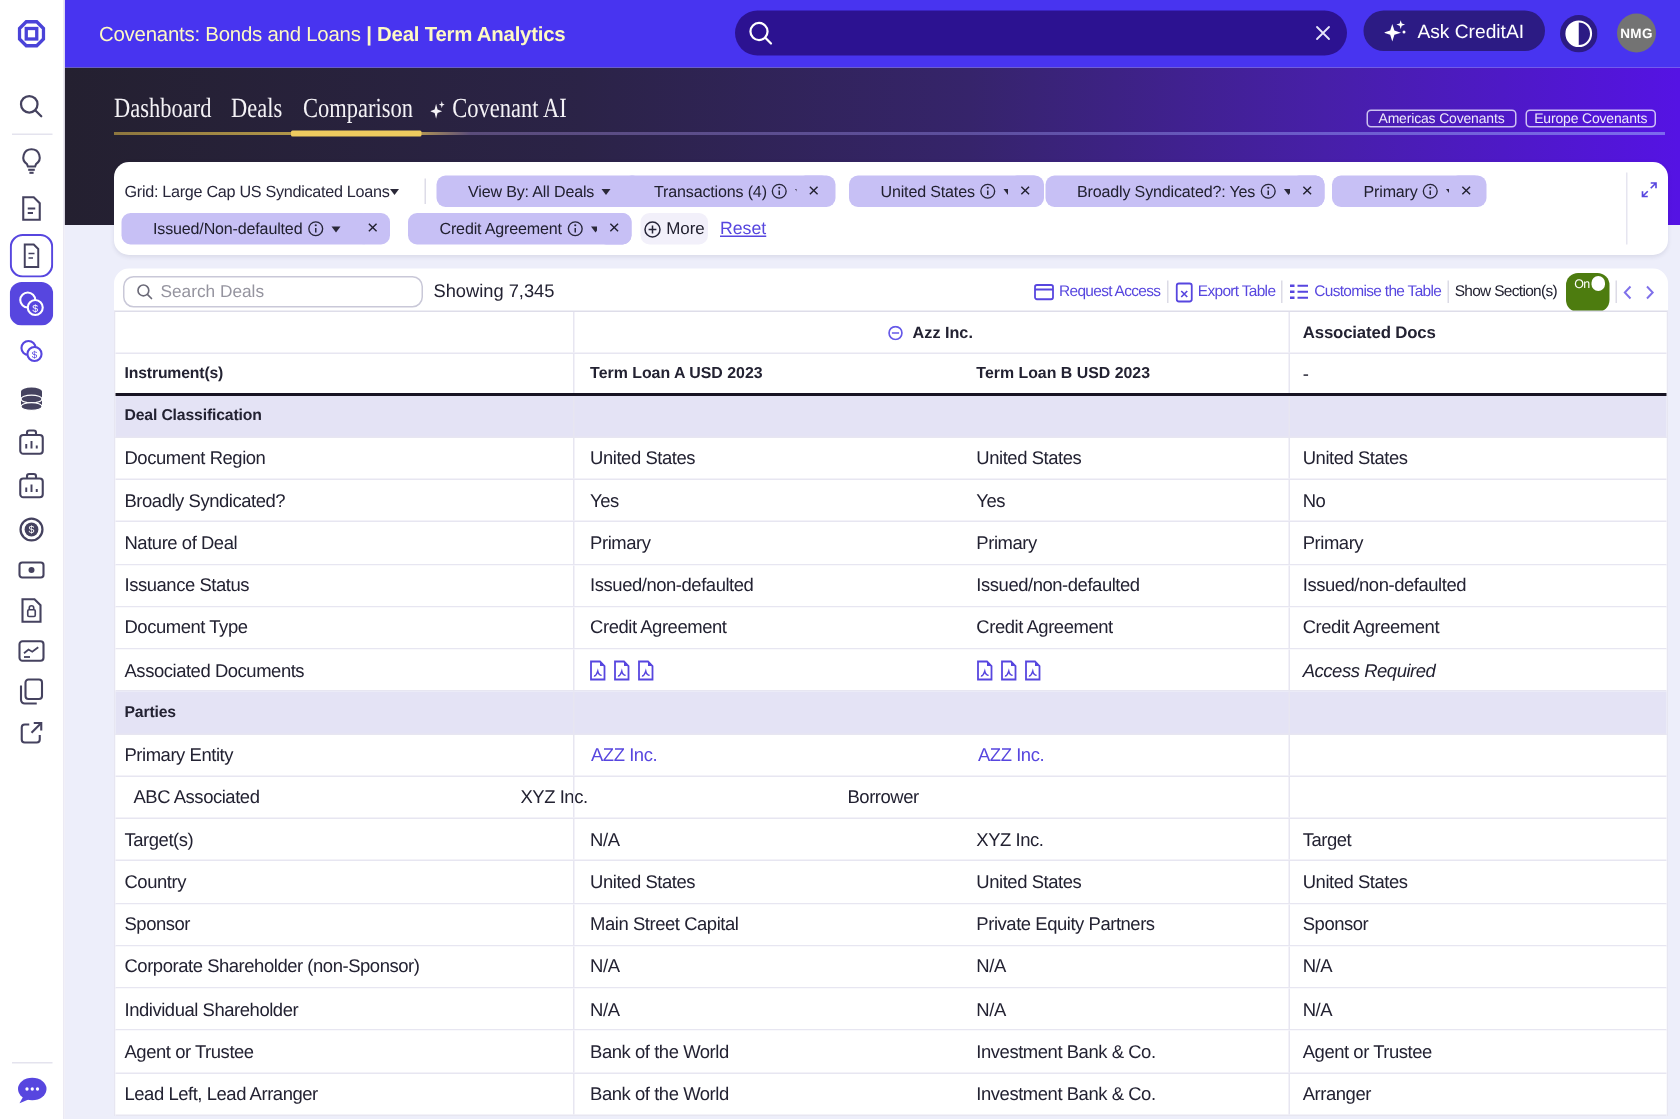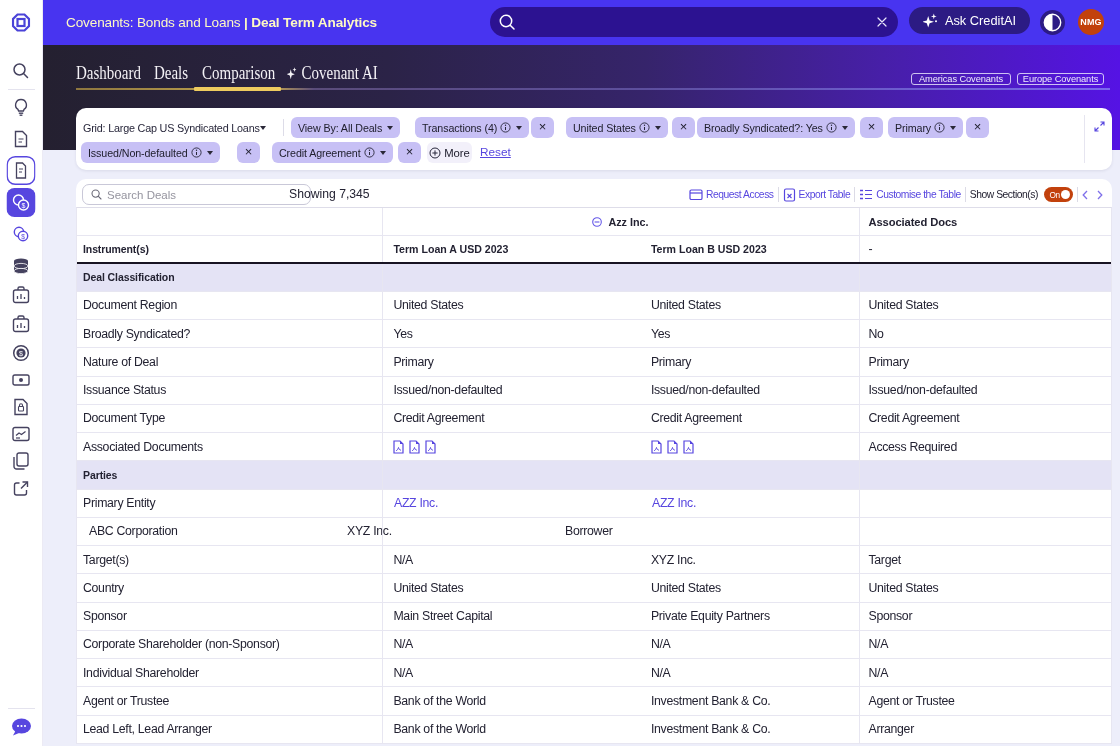--- a/index.html
+++ b/index.html
@@ -11,49 +11,49 @@
   #sidebar { left:0; top:0; width:43px; height:746px; background:#ffffff; border-right:1px solid #eceaf4; z-index:5; }
   #sidebar svg { position:absolute; left:50%; transform:translateX(-50%); }
   .sdiv { position:absolute; left:8px; width:27px; height:1px; background:#e4e3ee; }
 
   
   #header { left:43px; top:0; width:1077px; height:45px; background:#4834f0; z-index:4; }
   #title { position:absolute; left:23px; top:0; height:53px; line-height:45px; color:#fef9c3; font-size:13.6px; letter-spacing:-0.15px; }
   #hsearch { position:absolute; left:447px; top:7px; width:408px; height:30px; border-radius:15px; background:#2c1291; }
   #askbtn { position:absolute; left:866px; top:7px; width:121px; height:27px; border-radius:14px; background:#2c1b84; color:#fff; font-size:12.8px; display:flex; align-items:center; justify-content:center; gap:7px; }
   #halficon { position:absolute; left:997px; top:10px; }
-  #nmg { position:absolute; left:1035px; top:9px; width:26px; height:26px; border-radius:50%; background:#c2410c; color:#fff; font-size:9px; font-weight:bold; text-align:center; line-height:26px; letter-spacing:0.2px; }
+  #nmg { position:absolute; left:1035px; top:9px; width:26px; height:26px; border-radius:50%; background:#737373; color:#fff; font-size:9px; font-weight:bold; text-align:center; line-height:26px; letter-spacing:0.2px; }
 
   
   #navband { left:43px; top:45px; width:1077px; height:105px; background:linear-gradient(90deg,#242030 0%,#2b2347 32%,#36246b 56%,#471fa8 78%,#5513e4 100%); z-index:1; }
   .tab { position:absolute; top:18px; font-family:"Liberation Serif", serif; font-size:18.5px; color:#f4f2f6; white-space:nowrap; transform:scaleX(0.81); transform-origin:0 0; }
   #navline { position:absolute; left:33px; top:43px; width:1034px; height:2px; background:linear-gradient(90deg,#8d763f 0%,#b2974a 12%,#c3a44d 19%,#5a4c7a 23%,#5d4f9e 55%,#6c5ccc 78%,#7c6aee 100%); }
   #goldbar { position:absolute; left:151px; top:42px; width:87px; height:4px; background:#eecb5f; border-radius:1px; }
   .covbtn { position:absolute; top:27.5px; height:12px; border:1px solid rgba(228,224,250,0.85); border-radius:3px; color:#eeebfc; font-size:9.3px; line-height:10px; text-align:center; letter-spacing:-0.1px; }
 
   
   #fcard { left:76px; top:108px; width:1036px; height:62px; background:#fff; border-radius:10px; box-shadow:0 1px 3px rgba(40,40,80,0.10); z-index:3; }
-  .chip { position:absolute; height:21px; background:#c7c0f5; border-radius:6px; display:inline-flex; align-items:center; gap:3px; padding:0 7px; font-size:10.7px; letter-spacing:-0.1px; color:#21202f; white-space:nowrap; }
+  .chip { position:absolute; height:21px; background:#c7c0f5; border-radius:6px; display:inline-flex; align-items:center; gap:3px; padding:0 21px; font-size:10.7px; letter-spacing:-0.1px; color:#21202f; white-space:nowrap; }
   .chipx { position:absolute; height:21px; width:23px; background:#c7c0f5; border-radius:6px; color:#21202f; text-align:center; line-height:20px; font-size:13px; }
   .caret { width:0; height:0; border-left:3.7px solid transparent; border-right:3.7px solid transparent; border-top:4.2px solid #2a2838; margin-left:2px; }
   .row1 { top:9px; } .row2 { top:34px; }
   #gridlbl { position:absolute; left:7px; top:9px; height:21px; display:flex; align-items:center; gap:0; font-size:10.8px; letter-spacing:-0.2px; color:#27263a; }
   #fdivider { position:absolute; left:207px; top:11px; width:1px; height:17px; background:#dddce8; }
   #morechip { position:absolute; left:351px; top:34px; width:45px; height:21px; background:#f2f0fa; border-radius:6px; display:inline-flex; align-items:center; justify-content:center; gap:3px; padding:0; font-size:11.3px; color:#21202f; }
   #resetlbl { position:absolute; left:404px; top:34px; height:21px; line-height:21px; font-size:11.8px; color:#5746df;text-decoration:underline; }
   #expdiv { position:absolute; left:1008px; top:7px; width:1px; height:48px; background:#e6e5f0; }
 
   
   #tcard { left:76px; top:179px; width:1036px; height:564px; background:#fff; border-radius:10px 10px 0 0; z-index:2; }
-  #dsearch { position:absolute; left:6px; top:5px; width:229px; height:21px; border:1px solid #c9c8d8; border-radius:7px; display:flex; align-items:center; gap:5px; padding:0 8px; color:#95949f; font-size:11.5px; }
+  #dsearch { position:absolute; left:6px; top:5px; width:200px; height:21px; border:1px solid #c9c8d8; border-radius:7px; display:flex; align-items:center; gap:5px; padding:0 8px; color:#95949f; font-size:11.5px; }
   #showing { position:absolute; left:213px; top:5px; height:21px; line-height:21px; font-size:12.2px; color:#232232; }
   #tbtools { position:absolute; right:9px; top:5px; height:21px; display:flex; align-items:center; font-size:10.3px; letter-spacing:-0.45px; color:#5746df; }
   .tsep { width:1px; height:15px; background:#dcdbe6; margin:0 4px; }
   .tlink { display:flex; align-items:center; gap:3px; }
-  #toggle { width:29px; height:15px; border-radius:8px; background:#c2410c; position:relative; margin-left:6px; }
+  #toggle { width:29px; height:26px; border-radius:8px; background:#4d7c0f; position:relative; margin-left:6px; }
   #toggle span { position:absolute; left:5.5px; top:2.6px; color:#fff; font-size:8.3px; }
   #toggle i { position:absolute; right:2.8px; top:2.5px; width:9.5px; height:9.5px; border-radius:50%; background:#fff; }
 
   
   #tbl { position:absolute; left:0; top:28px; width:1036px; border-top:1px solid #dedde9; }
   .trow { position:relative; display:flex; border-bottom:1px solid #e7e6f1; background:#fff; }
   .c0 { width:305px; padding-left:6px; }
   .c1 { width:258px; padding-left:12px; }
   .c2 { width:219px; padding-left:12px; }
   .c3 { width:254px; padding-left:11px; }
@@ -402,41 +402,41 @@
             <path d="M1 1 h6 l3 3 v9 h-9 Z" fill="none" stroke="#5746df" stroke-width="1.2"></path>
             <path d="M7 1 v3 h3 Z" fill="#5746df"></path>
             <path d="M3 10.5 c1 0.5 2 -1.5 2.5 -3 c0.3 1.5 1.5 3 2.5 2.5" fill="none" stroke="#5746df" stroke-width="1"></path>
           </svg>
           <svg width="11" height="14" viewBox="0 0 11 14" style="margin-right:5px;">
             <path d="M1 1 h6 l3 3 v9 h-9 Z" fill="none" stroke="#5746df" stroke-width="1.2"></path>
             <path d="M7 1 v3 h3 Z" fill="#5746df"></path>
             <path d="M3 10.5 c1 0.5 2 -1.5 2.5 -3 c0.3 1.5 1.5 3 2.5 2.5" fill="none" stroke="#5746df" stroke-width="1"></path>
           </svg>
         </div>
-      <div class="cell c3" style="">Access Required</div>
+      <div class="cell c3" style="font-style:italic;">Access Required</div>
       <div class="vline" style="left:305px;"></div>
         <div class="vline" style="left:782px;"></div>
       </div>
     <div class="trow srow">
       <div class="cell c0 b">Parties</div>
         <div class="cell c1"></div>
         <div class="cell c2"></div>
         <div class="cell c3"></div>
       <div class="vline" style="left:305px;"></div>
         <div class="vline" style="left:782px;"></div>
     </div>
     <div class="trow drow">
         <div class="cell c0">Primary Entity</div>
         <div class="cell c1 lnk">AZZ Inc.</div>
         <div class="cell c2 lnk">AZZ Inc.</div>
         <div class="vline" style="left:305px;"></div>
         <div class="vline" style="left:782px;"></div>
       </div>
     <div class="trow drow">
-        <div class="cell c1">ABC Corporation</div>
+        <div class="cell c1">ABC Associated</div>
         <div class="cell c2">XYZ Inc.</div>
         <div class="cell c3">Borrower</div>
         <div class="vline" style="left:305px;"></div>
         <div class="vline" style="left:782px;"></div>
       </div>
     <div class="trow drow">
         <div class="cell c0">Target(s)</div>
         <div class="cell c1">N/A</div>
         <div class="cell c2">XYZ Inc.</div>
         <div class="cell c3">Target</div>

